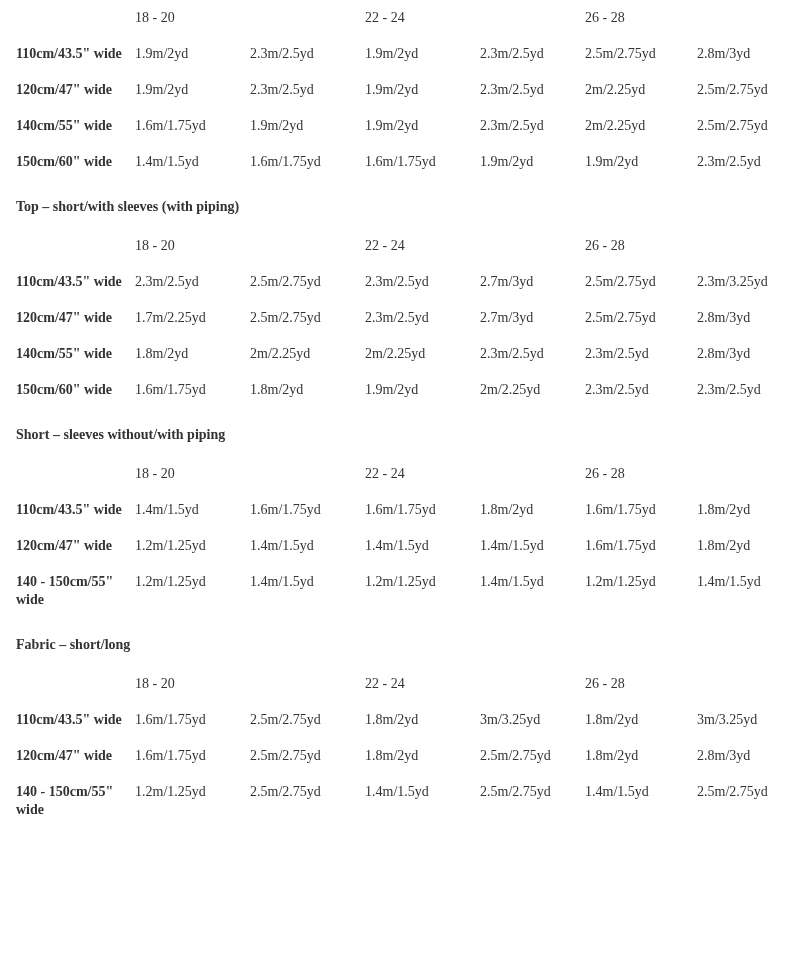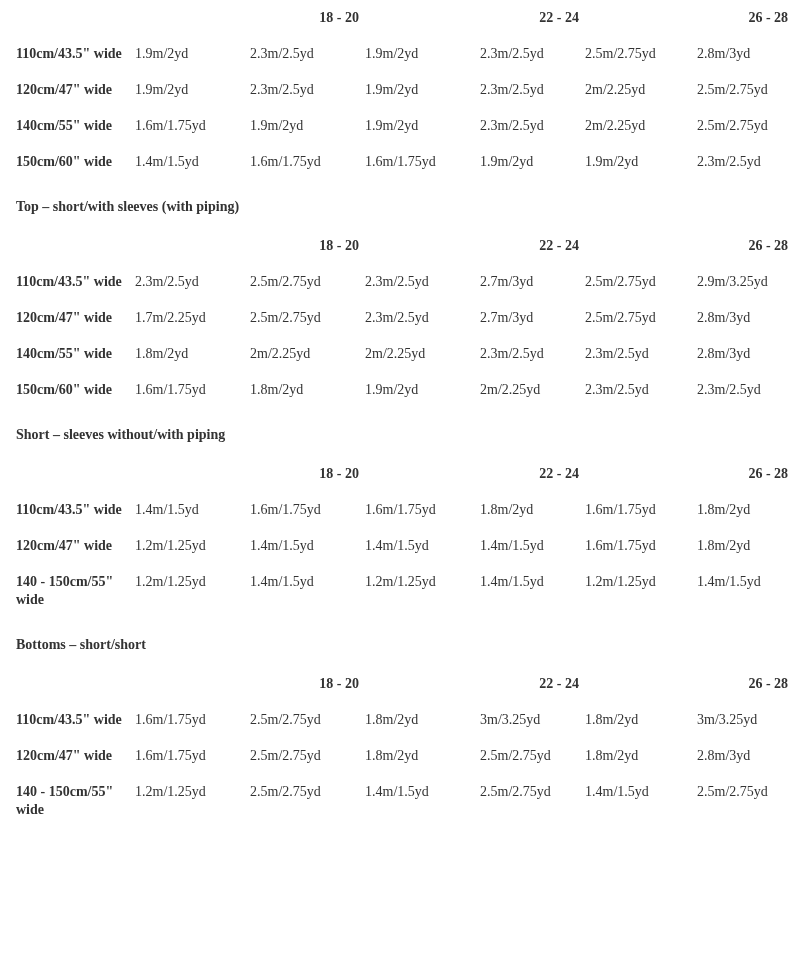--- a/index.html
+++ b/index.html
@@ -30,21 +30,21 @@
     margin: 0 0 9px 0;
   }
   table.fabric-table td {
     font-size: 14px;
     line-height: 18px;
     padding: 0 6px 18px 0;
     vertical-align: top;
     text-align: left;
     word-wrap: break-word;
   }
-  table.fabric-table td.hdr { font-weight: bold; text-align: right; }
+  table.fabric-table td.hdr { font-weight: normal; }
   table.fabric-table td.lbl { font-weight: bold; }
 </style>
 </head>
 <body>
 
 <div class="doc">
 
 
   <table class="fabric-table">
     <colgroup>
@@ -120,21 +120,21 @@
       <td colspan="2" class="hdr">22 - 24</td>
       <td colspan="2" class="hdr">26 - 28</td>
     </tr>
     <tr>
       <td class="lbl">110cm/43.5" wide</td>
       <td>2.3m/2.5yd</td>
       <td>2.5m/2.75yd</td>
       <td>2.3m/2.5yd</td>
       <td>2.7m/3yd</td>
       <td>2.5m/2.75yd</td>
-      <td>2.9m/3.25yd</td>
+      <td>2.3m/3.25yd</td>
     </tr>
     <tr>
       <td class="lbl">120cm/47" wide</td>
       <td>1.7m/2.25yd</td>
       <td>2.5m/2.75yd</td>
       <td>2.3m/2.5yd</td>
       <td>2.7m/3yd</td>
       <td>2.5m/2.75yd</td>
       <td>2.8m/3yd</td>
     </tr>
@@ -200,21 +200,21 @@
       <td>1.2m/1.25yd</td>
       <td>1.4m/1.5yd</td>
       <td>1.2m/1.25yd</td>
       <td>1.4m/1.5yd</td>
       <td>1.2m/1.25yd</td>
       <td>1.4m/1.5yd</td>
     </tr>
   </tbody>
     </table>
 
-  <p class="heading">Bottoms – short/short</p>
+  <p class="heading">Fabric – short/long</p>
   <table class="fabric-table">
     <colgroup>
       <col style="width:119px">
         <col style="width:115px">
         <col style="width:115px">
         <col style="width:115px">
         <col style="width:105px">
         <col style="width:112px">
         <col style="width:97px">
     </colgroup>

